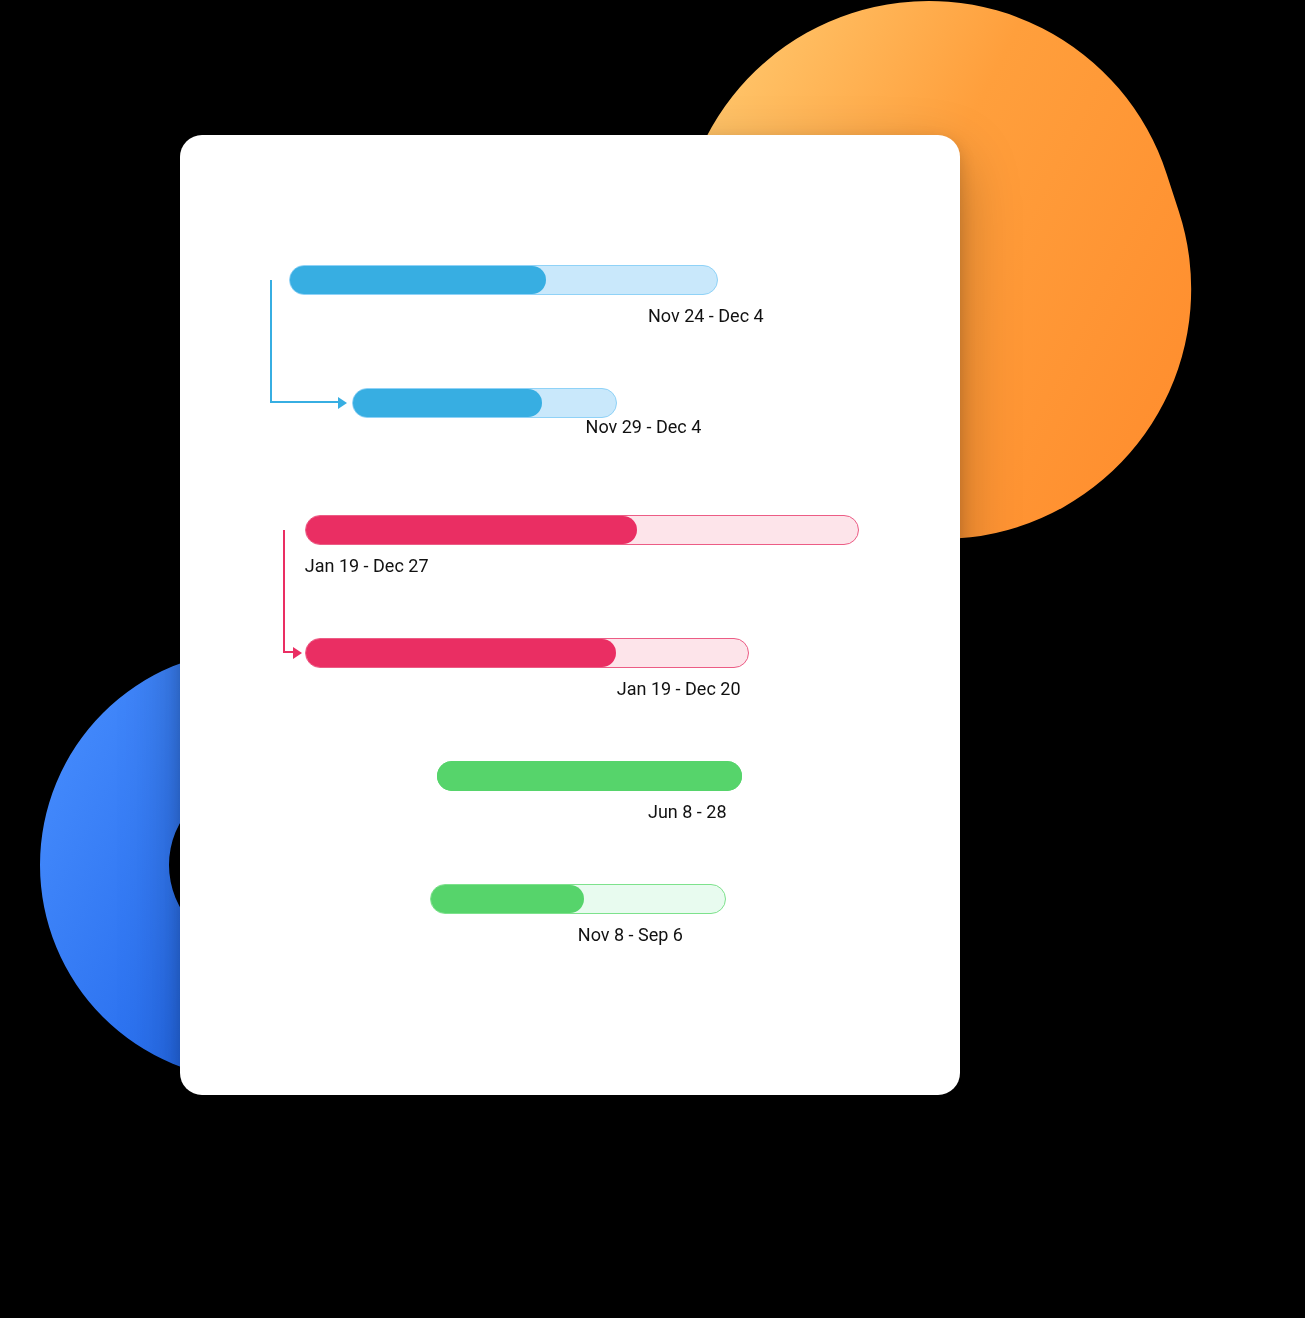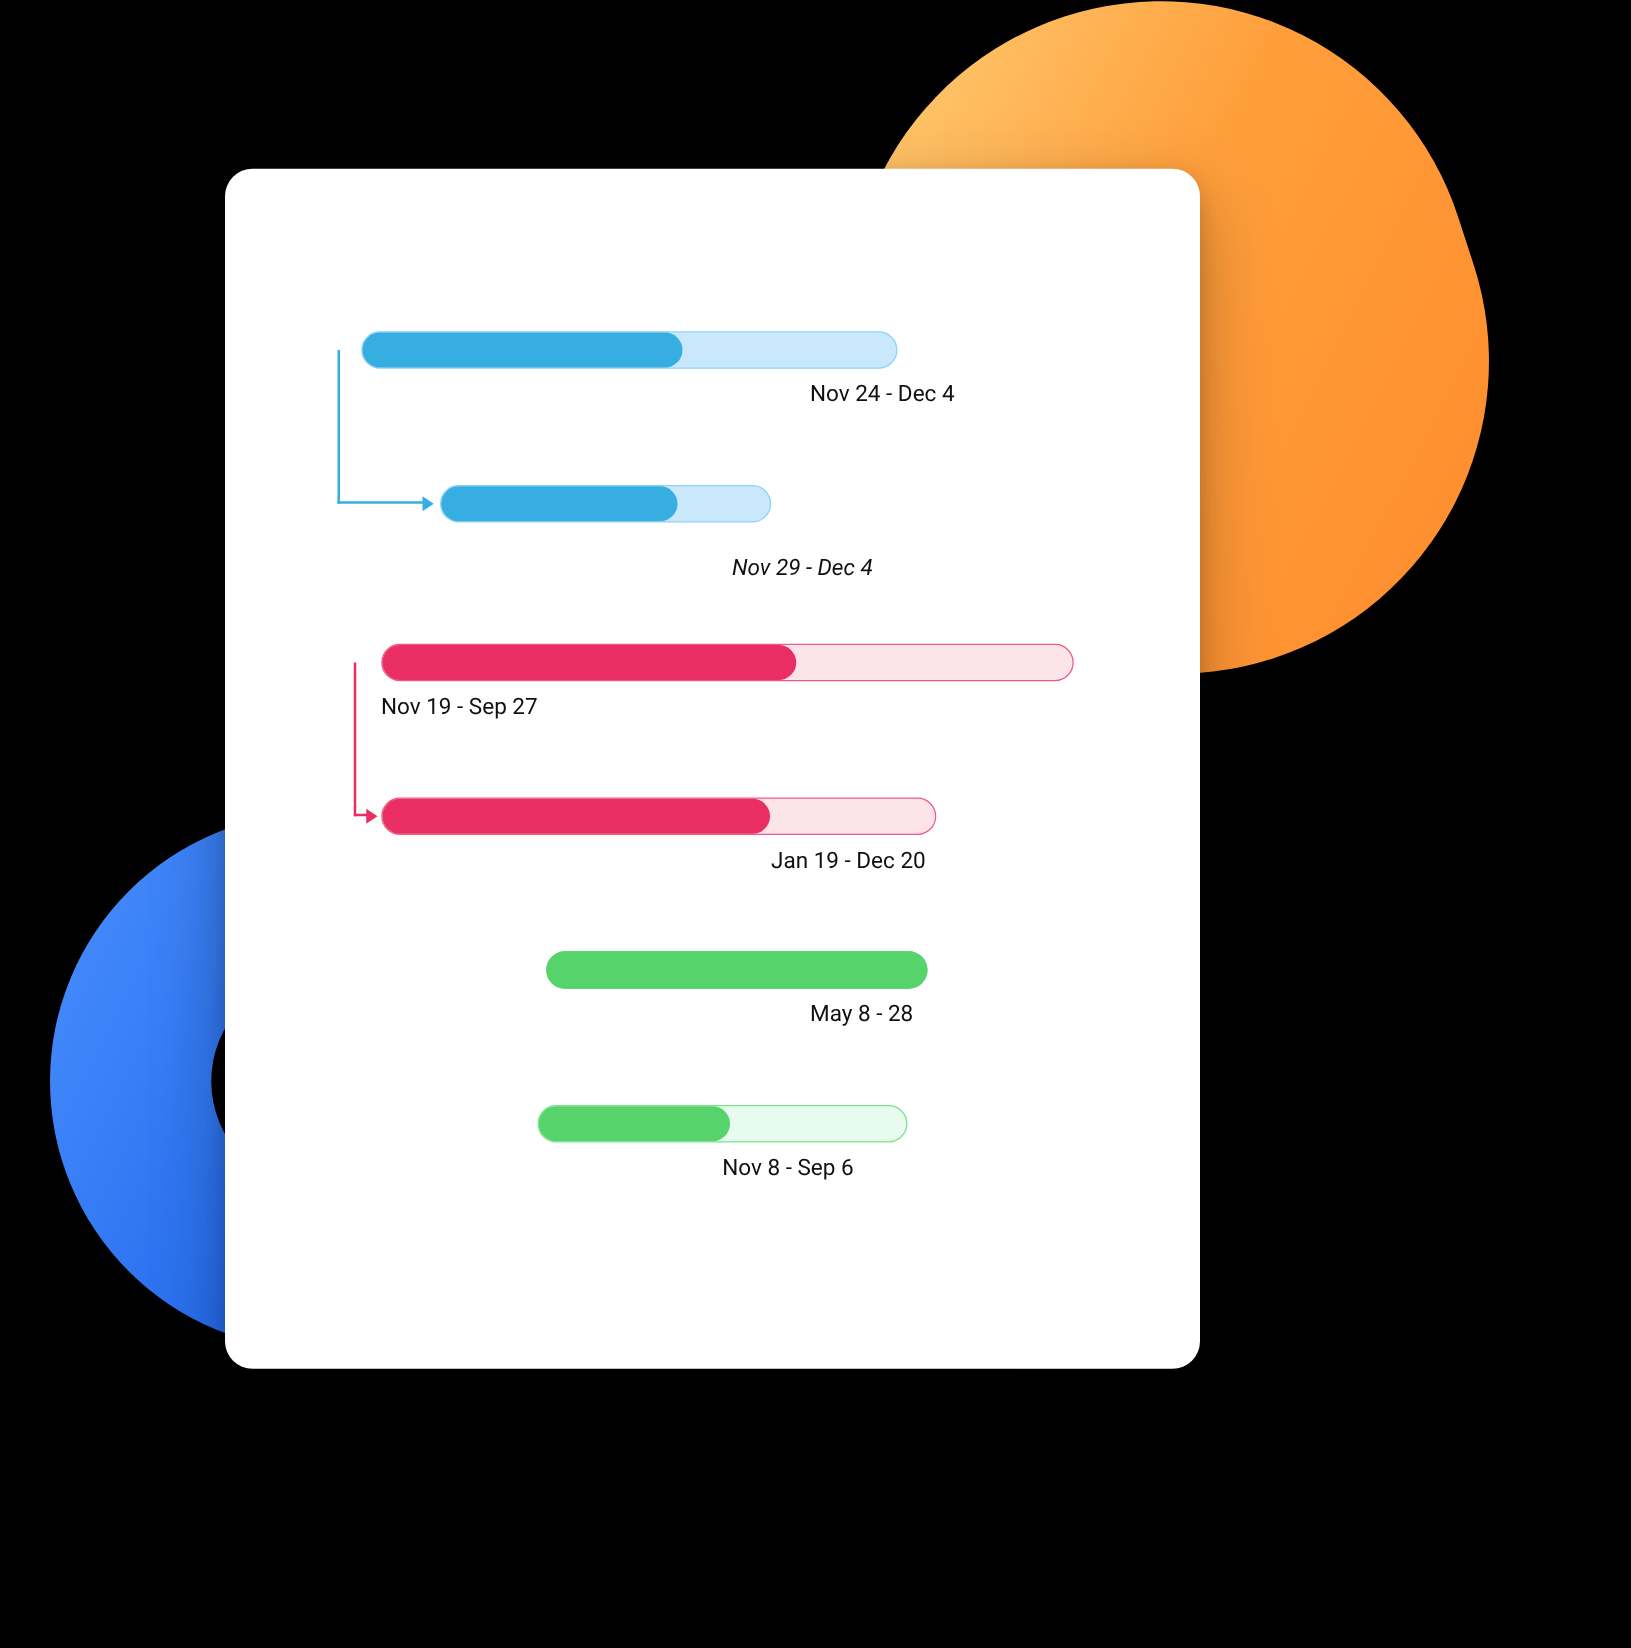--- a/index.html
+++ b/index.html
@@ -118,45 +118,45 @@
       <div class="label" style="top:40px;left:60%;">Nov 24 - Dec 4</div>
     </div>
 
     <div class="dep" style="left:11.5%; top:145px; width:9%; height:123px; border-color:#37aee2;"></div>
     <div class="arrowhead" style="left:20.2%; top:262px; border-left:9px solid #37aee2;"></div>
 
     <div class="row" style="top:253px;">
       <div class="bar c-blue-light" style="left:22%;width:34%;">
         <div class="fill c-blue-dark" style="width:72%;"></div>
       </div>
-      <div class="label" style="top:56px;left:52%;font-style:italic;">Nov 29 - Dec 4</div>
+      <div class="label" style="top:28px;left:52%;">Nov 29 - Dec 4</div>
     </div>
 
     <div class="row" style="top:380px;">
       <div class="bar c-pink-light" style="left:16%;width:71%;">
         <div class="fill c-pink-dark" style="width:60%;"></div>
       </div>
-      <div class="label" style="top:40px;left:16%;">Nov 19 - Sep 27</div>
+      <div class="label" style="top:40px;left:16%;">Jan 19 - Dec 27</div>
     </div>
 
     <div class="dep" style="left:13.2%; top:395px; width:1.6%; height:123px; border-color:#ea2e63;"></div>
     <div class="arrowhead" style="left:14.5%; top:512px; border-left:9px solid #ea2e63;"></div>
 
     <div class="row" style="top:503px;">
       <div class="bar c-pink-light" style="left:16%;width:57%;">
         <div class="fill c-pink-dark" style="width:70%;"></div>
       </div>
       <div class="label" style="top:40px;left:56%;">Jan 19 - Dec 20</div>
     </div>
 
     <div class="row" style="top:626px;">
       <div class="bar c-green-dark" style="left:33%;width:39%;">
         <div class="fill c-green-dark" style="width:100%;"></div>
       </div>
-      <div class="label" style="top:40px;left:60%;">May 8 - 28</div>
+      <div class="label" style="top:40px;left:60%;">Jun 8 - 28</div>
     </div>
 
     <div class="row" style="top:749px;">
       <div class="bar c-green-light" style="left:32%;width:38%;">
         <div class="fill c-green-dark" style="width:52%;"></div>
       </div>
       <div class="label" style="top:40px;left:51%;">Nov 8 - Sep 6</div>
     </div>
 
   </div>

